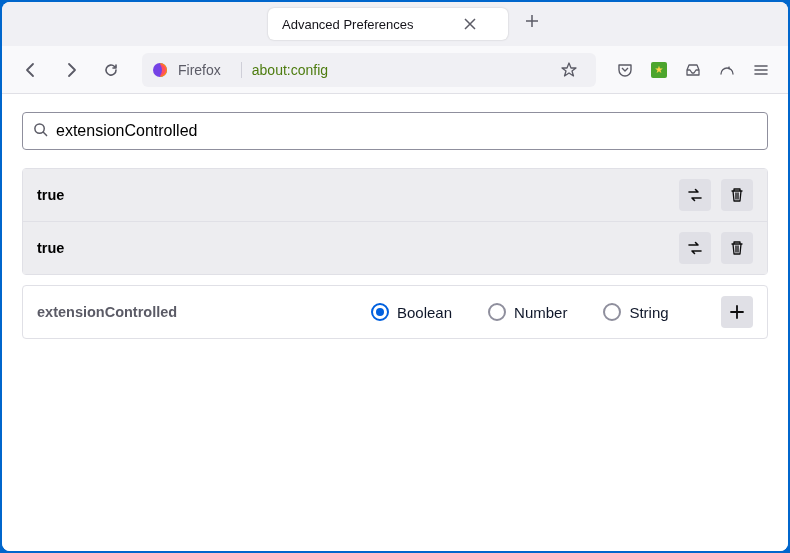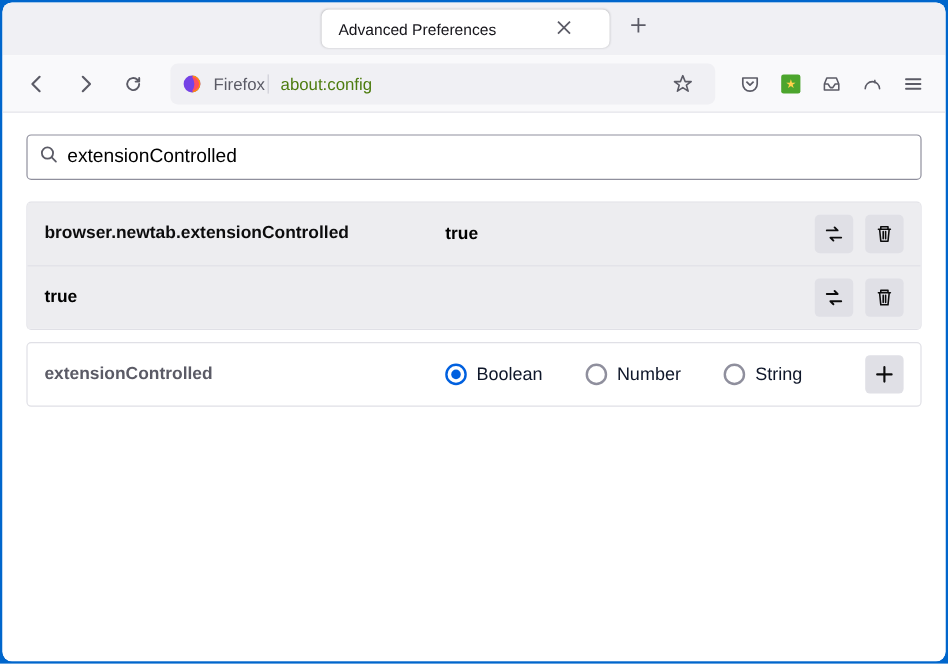--- a/index.html
+++ b/index.html
@@ -76,21 +76,21 @@
       background: #f0f0f4;
       border-radius: 6px;
       height: 34px;
       display: flex;
       align-items: center;
       padding: 0 10px;
       gap: 10px;
       margin: 0 8px;
     }
     .fx-icon { width: 16px; height: 16px; }
-    .url-identity { font-size: 14px; color: #5b5b66; border-right: 1px solid #cfcfd8; padding-right: 2px; }
+    .url-identity { font-size: 14px; color: #5b5b66; border-right: 1px solid #cfcfd8; padding-right: 20px; }
     .url-text { font-size: 14px; color: #4d7c0f; }
     .url-star { margin-left: auto; color: #5b5b66; }
     .toolbar-icons { display: flex; gap: 4px; align-items: center; }
     .toolbar-icon { width: 30px; height: 30px; display: flex; align-items: center; justify-content: center; cursor: pointer; color: #5b5b66; }
     .content {
       flex: 1;
       background: #fff;
       padding: 18px 20px;
       position: relative;
     }
@@ -298,21 +298,20 @@
         <span><svg width="15" height="15" viewBox="0 0 16 16">
               <circle cx="7" cy="7" r="5" stroke="#5b5b66" stroke-width="1.6" fill="none"></circle>
               <path d="M11 11 L14.5 14.5" stroke="#5b5b66" stroke-width="1.6" stroke-linecap="round"></path>
             </svg></span>
         <input type="text" value="extensionControlled" style="">
       </div>
     </div>
 
     <div class="prefs-list">
       <div class="pref-row modified">
-        <div class="pref-name">browser.newtab.extensionControlled</div>
         <div class="pref-value">true</div>
         <div class="pref-actions">
           <div class="action-btn">
               <svg width="18" height="18" viewBox="0 0 18 18">
                 <path d="M3 6 H12 L9.5 3.5 M15 12 H6 L8.5 14.5" stroke="currentColor" stroke-width="1.6" fill="none" stroke-linecap="round" stroke-linejoin="round"></path>
               </svg>
             </div>
           <div class="action-btn">
               <svg width="16" height="16" viewBox="0 0 16 16">
                 <path d="M3 4 H13 M5 4 V2 H11 V4 M4 4 L5 14 H11 L12 4 M7 6 V12 M9 6 V12" stroke="currentColor" stroke-width="1.3" fill="none" stroke-linecap="round" stroke-linejoin="round"></path>

